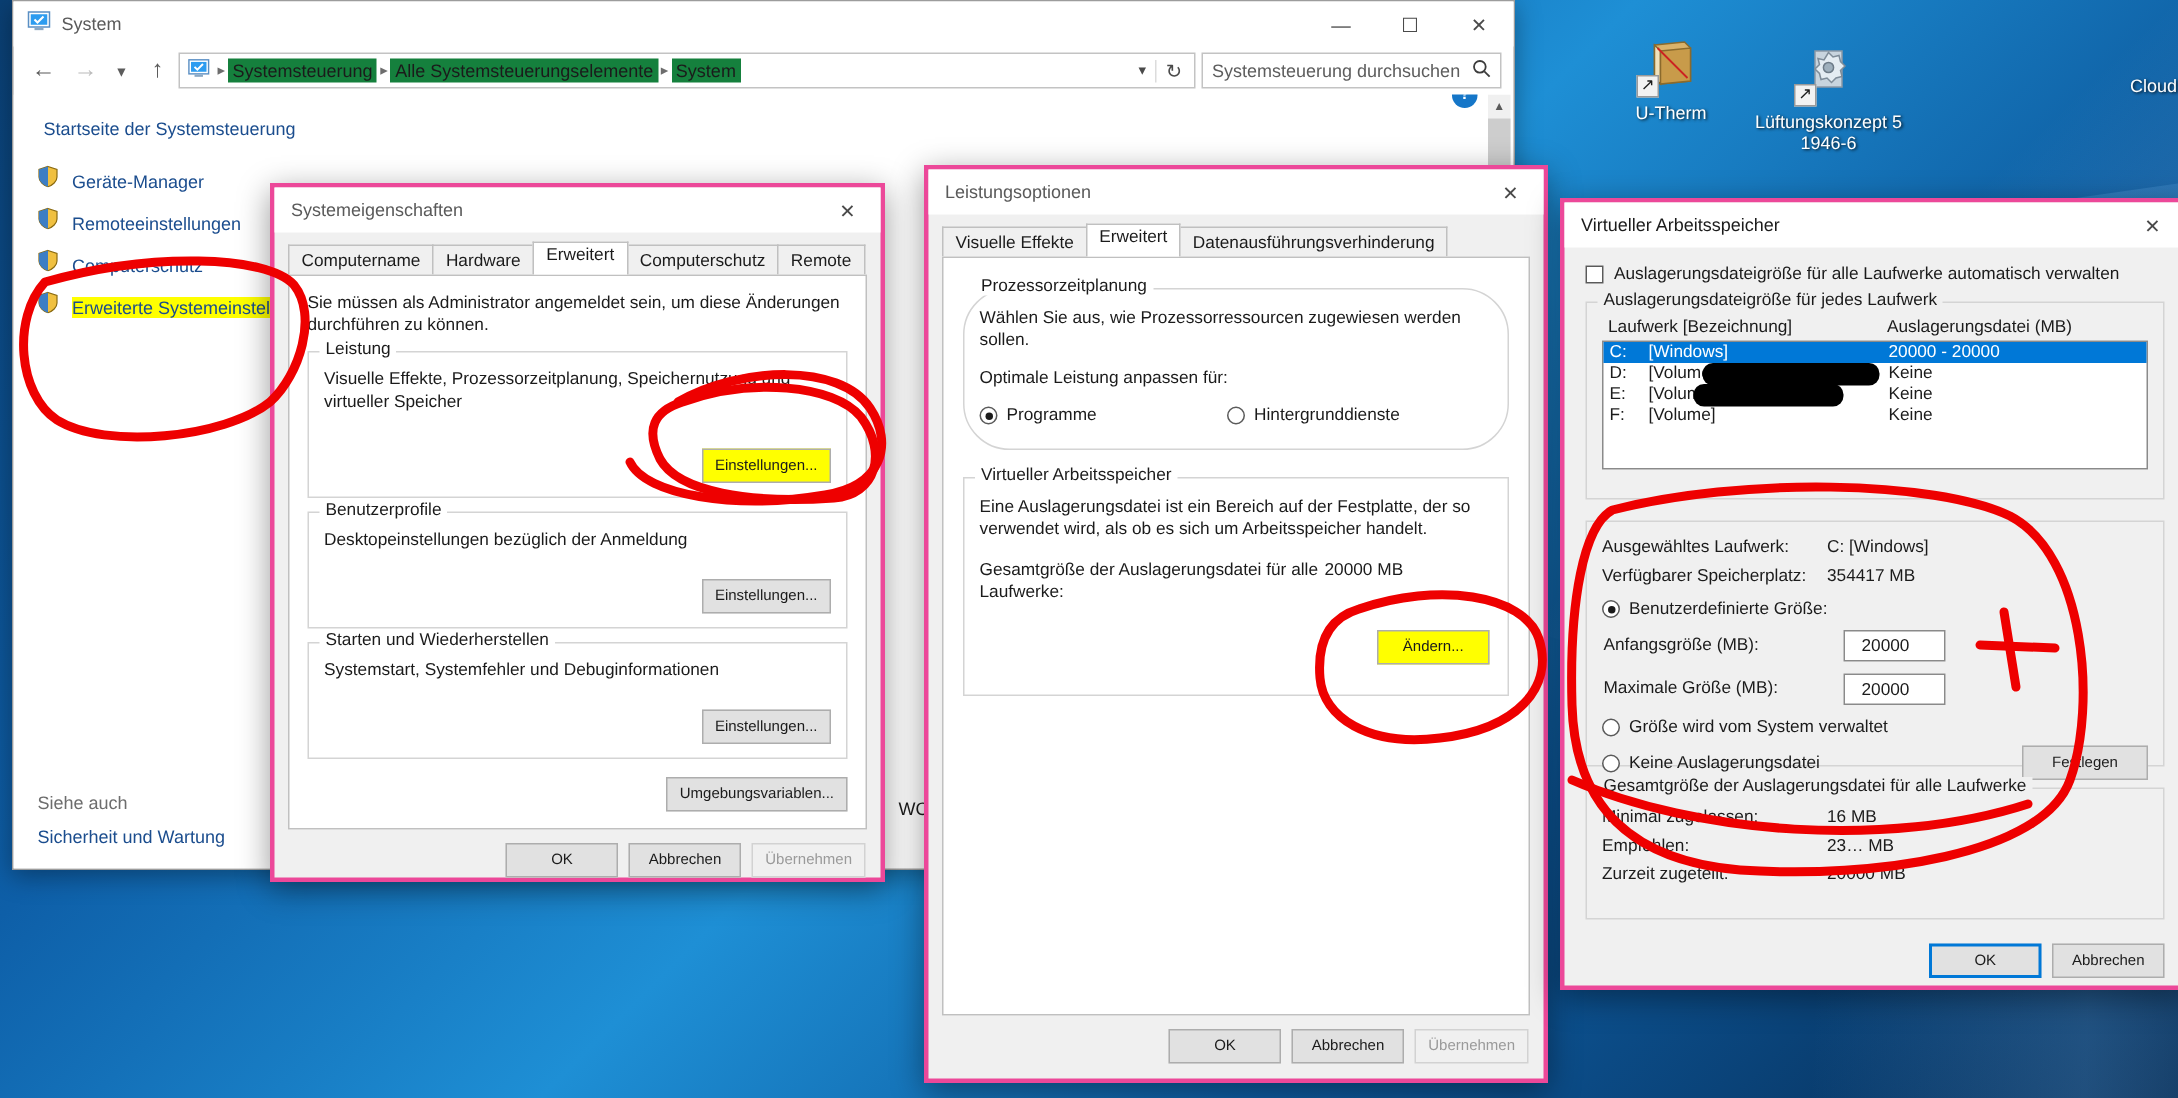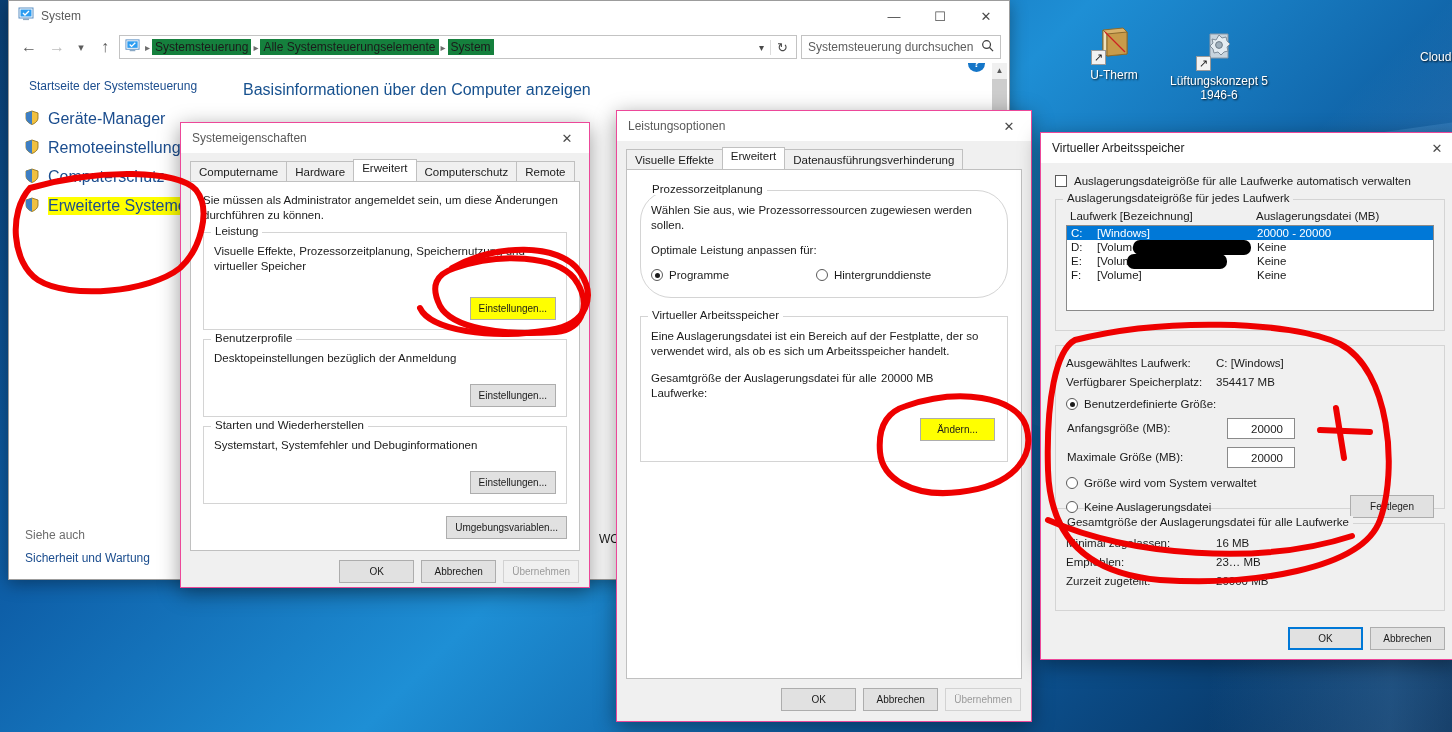--- a/index.html
+++ b/index.html
@@ -77,42 +77,42 @@
   .addr-refresh { color: #4a4a4a; font-size: 13px; padding: 0 6px; border-left: 1px solid #dcdcdc; }
   #searchbox {
     width: 200px; height: 24px; border: 1px solid #c3c3c3; background: #fff;
     display: flex; align-items: center; padding: 0 6px; font-size: 12px;
     color: #5d5d5d; margin-right: 2px;
   }
   #searchbox .s-ico { margin-left: auto; color: #3c3c3c; }
   #cp-body { flex: 1; display: flex; position: relative; overflow: hidden; }
   #cp-left { width: 212px; padding: 14px 0 0 10px; background: #fff; }
   .cp-home { font-size: 12px; color: #1b4d8e; padding: 2px 6px 12px 10px; }
-  .cp-link { display: flex; align-items: flex-start; font-size: 16px; color: #1b4d8e; padding: 5px 4px 5px 6px; }
+  .cp-link { display: flex; align-items: flex-end; font-size: 12px; color: #1b4d8e; padding: 5px 4px 5px 6px; }
   .cp-link .sh { margin-right: 7px; flex: 0 0 16px; }
   .cp-link .lbl { white-space: nowrap; }
   .cp-link .lbl.hl { background: #ffff00; }
   #cp-seealso { position: absolute; left: 16px; bottom: 14px; }
   #cp-seealso .hdr { font-size: 12px; color: #6d6d6d; padding-bottom: 9px; }
   #cp-seealso .lnk { font-size: 12px; color: #1b4d8e; }
   #cp-main { flex: 1; padding: 18px 0 0 22px; position: relative; }
   .cp-heading { font-size: 16px; color: #17518f; }
   .help-circle {
     position: absolute; right: 24px; top: -34px; width: 17px; height: 17px;
     border-radius: 50%; background: #1576c8; color: #fff; font-size: 11px;
     font-weight: bold; text-align: center; line-height: 17px;
   }
   #cp-scroll { position: absolute; right: 2px; top: 0; bottom: 0; width: 15px; background: #f0f0f0; }
   #cp-scroll .up, #cp-scroll .dn { height: 16px; text-align: center; font-size: 8px; color: #5a5a5a; line-height: 16px; }
   #cp-scroll .thumb { position: absolute; top: 16px; left: 0; right: 0; height: 150px; background: #cdcdcd; }
   .cp-frag { position: absolute; font-size: 12px; color: #1b1b1b; white-space: nowrap; }
   
   .dlg {
     position: absolute; background: #f0f0f0;
-    border: 1px solid #ec4899; box-shadow: 0 5px 20px rgba(0,0,0,.4);
+    border: 3px solid #ec4899; box-shadow: 0 5px 20px rgba(0,0,0,.4);
     display: flex; flex-direction: column;
   }
   .dlg-title {
     height: 30px; background: #fff; display: flex; align-items: center;
     padding-left: 11px; font-size: 12px; color: #5a5a5a; flex: 0 0 30px;
     position: relative;
   }
   .dlg-title .x {
     position: absolute; right: 0; top: 0; width: 44px; height: 30px;
     display: flex; align-items: center; justify-content: center;
@@ -149,21 +149,21 @@
     content: ''; position: absolute; left: 2.5px; top: 2.5px;
     width: 5px; height: 5px; border-radius: 50%; background: #1b1b1b;
   }
   .cbx { display: flex; align-items: center; font-size: 11.5px; color: #1b1b1b; }
   .cbx .box {
     width: 12px; height: 12px; border: 1px solid #5a5a5a; background: #fff;
     margin-right: 7px; flex: 0 0 12px;
   }
   .tf {
     border: 1px solid #8a8a8a; background: #fff; height: 21px; width: 68px;
-    font-size: 11.5px; color: #1b1b1b; padding: 0 23px; display: flex; align-items: center;
+    font-size: 11.5px; color: #1b1b1b; padding: 0 11px; display: flex; align-items: center;
   }
   
   #sysprops { left: 180px; top: 122px; width: 410px; height: 466px; }
   
   #perfopts { left: 616px; top: 110px; width: 416px; height: 612px; }
   
   #vmem { left: 1040px; top: 132px; width: 420px; height: 528px; background: #f0f0f0; }
   #vmem .vm-body { padding: 12px 14px 0; }
   .listbox { border: 1px solid #8a8a8a; background: #fff; height: 86px; margin-top: 3px; }
   .lrow { display: flex; font-size: 11.5px; color: #1b1b1b; padding: 1px 4px; }
@@ -321,21 +321,20 @@
         <span class="lbl hl">Erweiterte Systemeinstellungen</span>
       </div>
 
       <div id="cp-seealso">
         <div class="hdr">Siehe auch</div>
         <div class="lnk">Sicherheit und Wartung</div>
       </div>
     </div>
 
     <div id="cp-main">
-      <div class="cp-heading">Basisinformationen über den Computer anzeigen</div>
       <div class="help-circle" style="top:-8px;">?</div>
 
       <div class="cp-frag" style="left:562px; top:146px;">0GHz</div>
       <div class="cp-frag" style="left:562px; top:206px;">Proze</div>
       <div class="cp-frag" style="left:562px; top:225px;">r Tou</div>
       <div class="cp-frag" style="left:562px; top:281px;">533</div>
       <div class="cp-frag" style="left:228px; top:469px;">Arbeitsgruppe:</div>
       <div class="cp-frag" style="left:378px; top:469px;">WORKGROUP</div>
 
       <div style="position:absolute; left:555px; top:192px; width:1px; height:80px; background:#d8d8d8;"></div>

